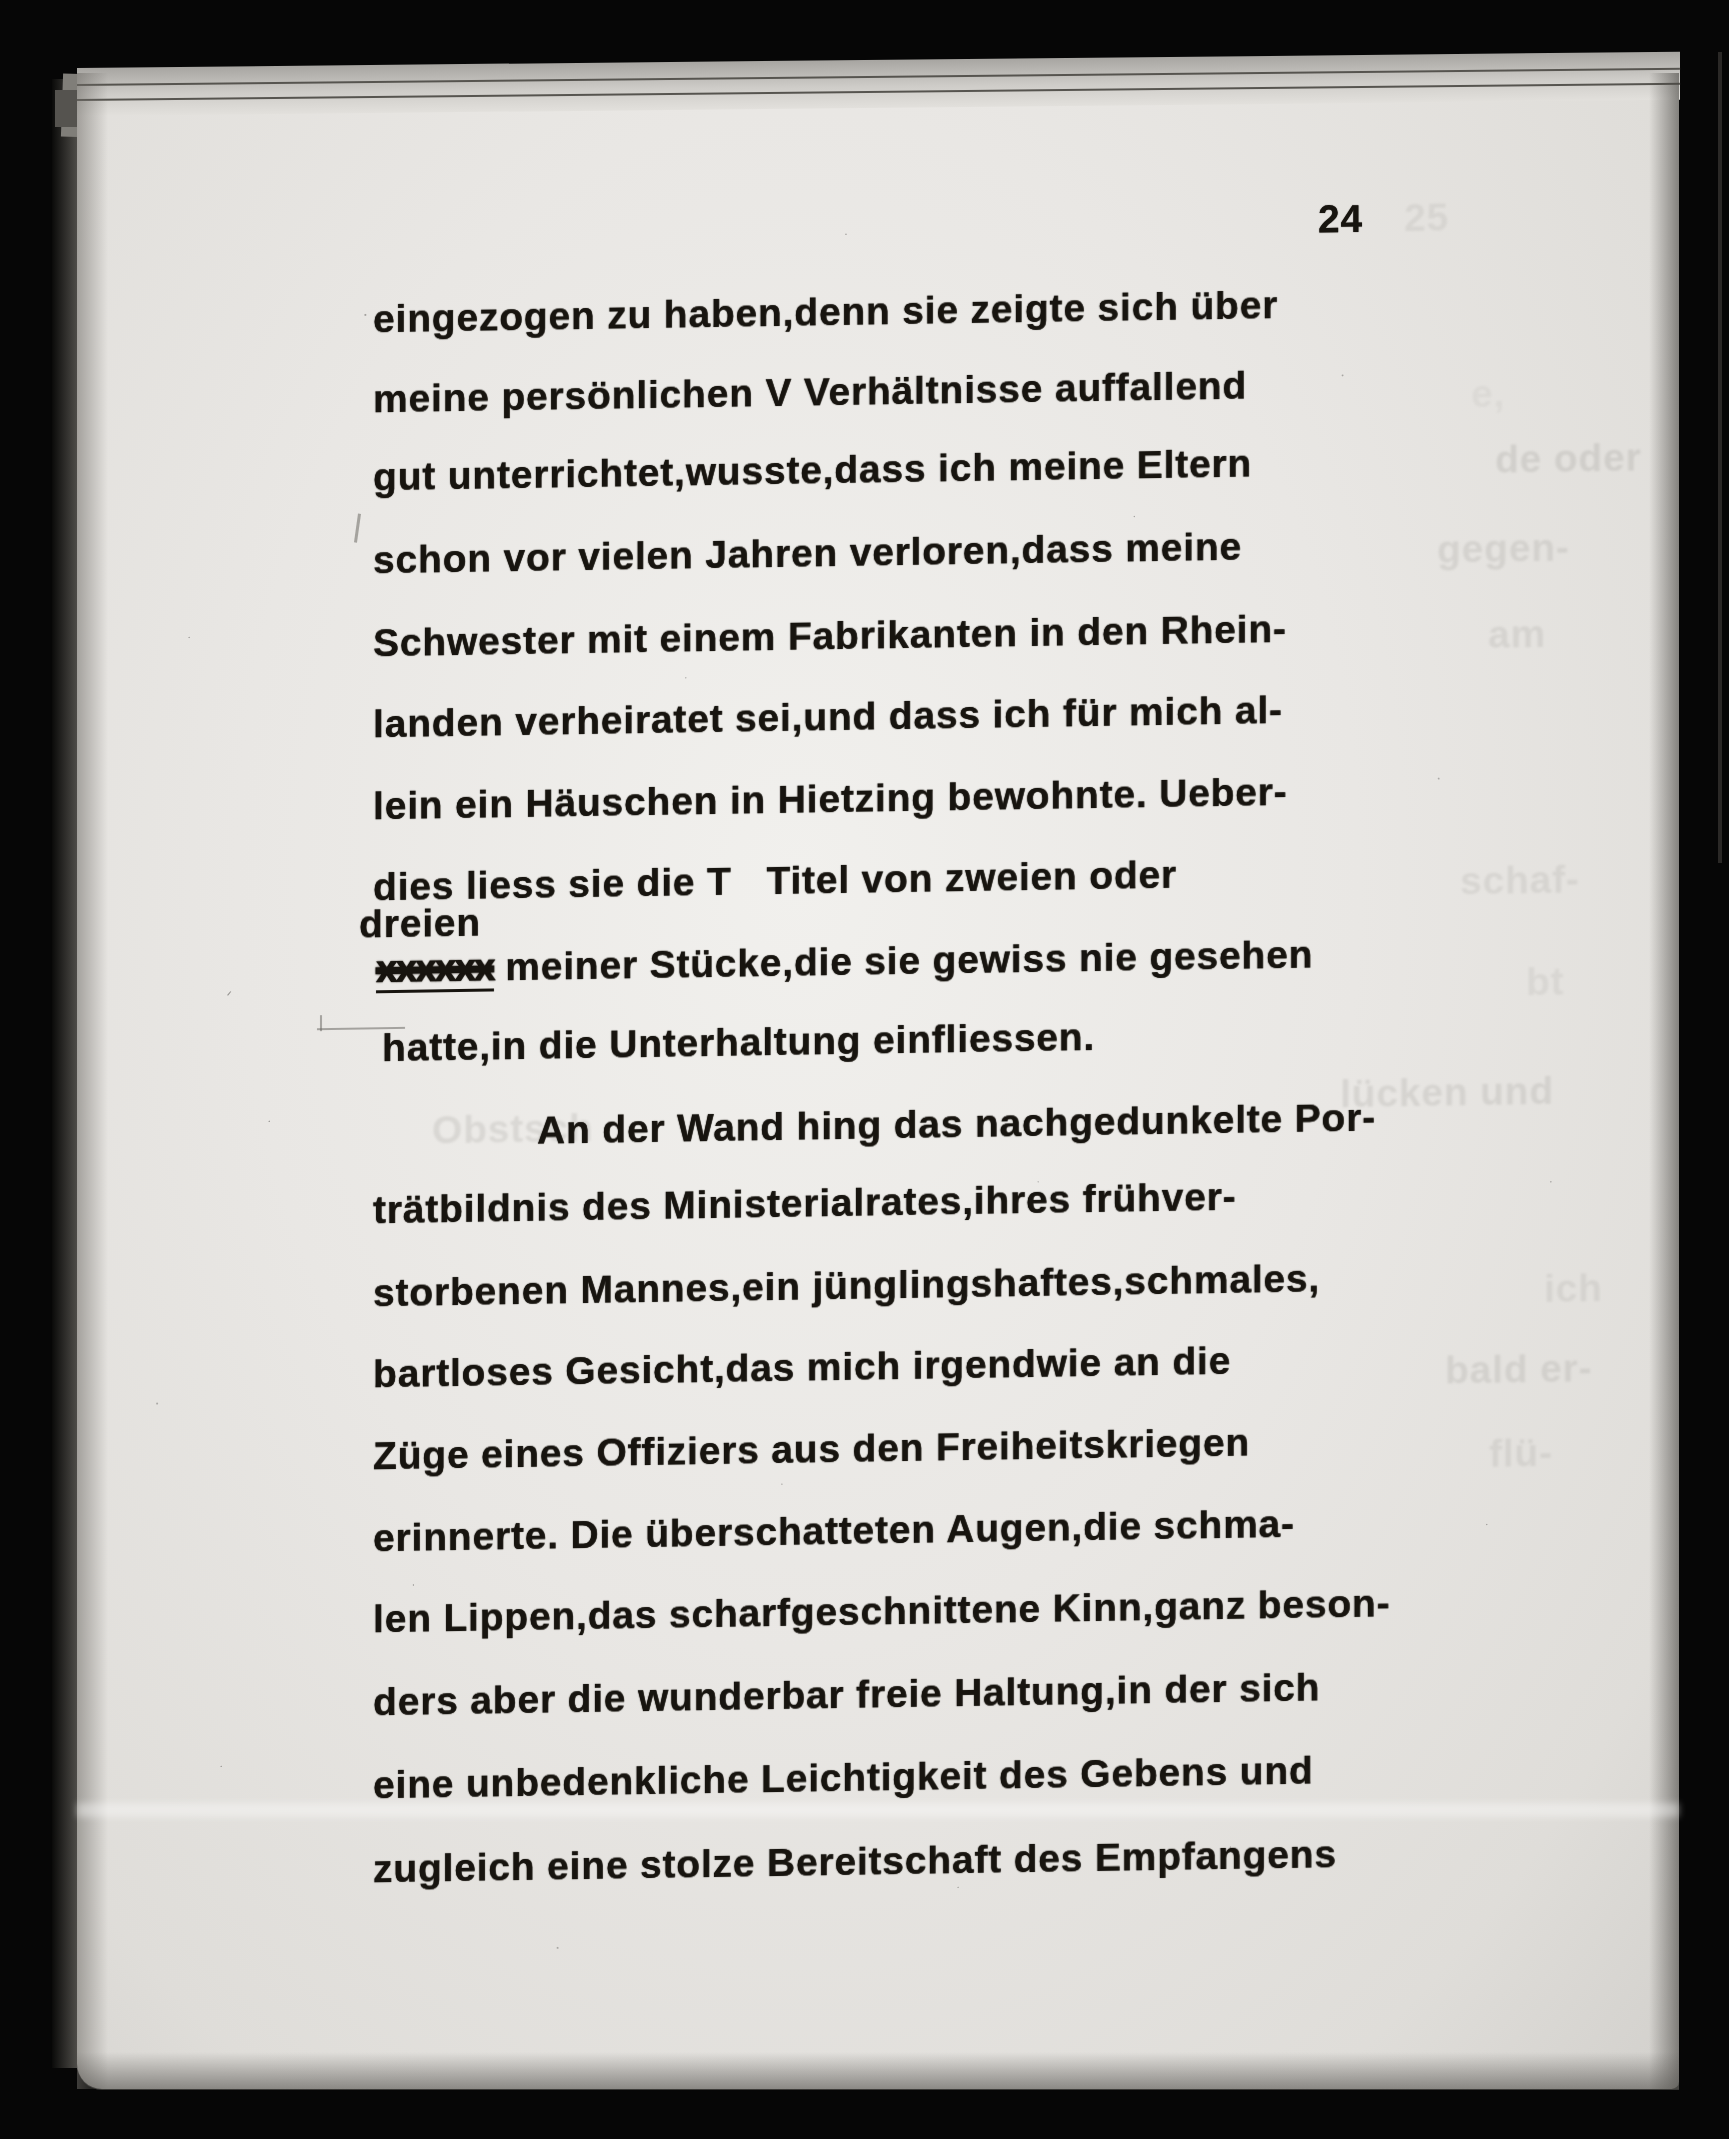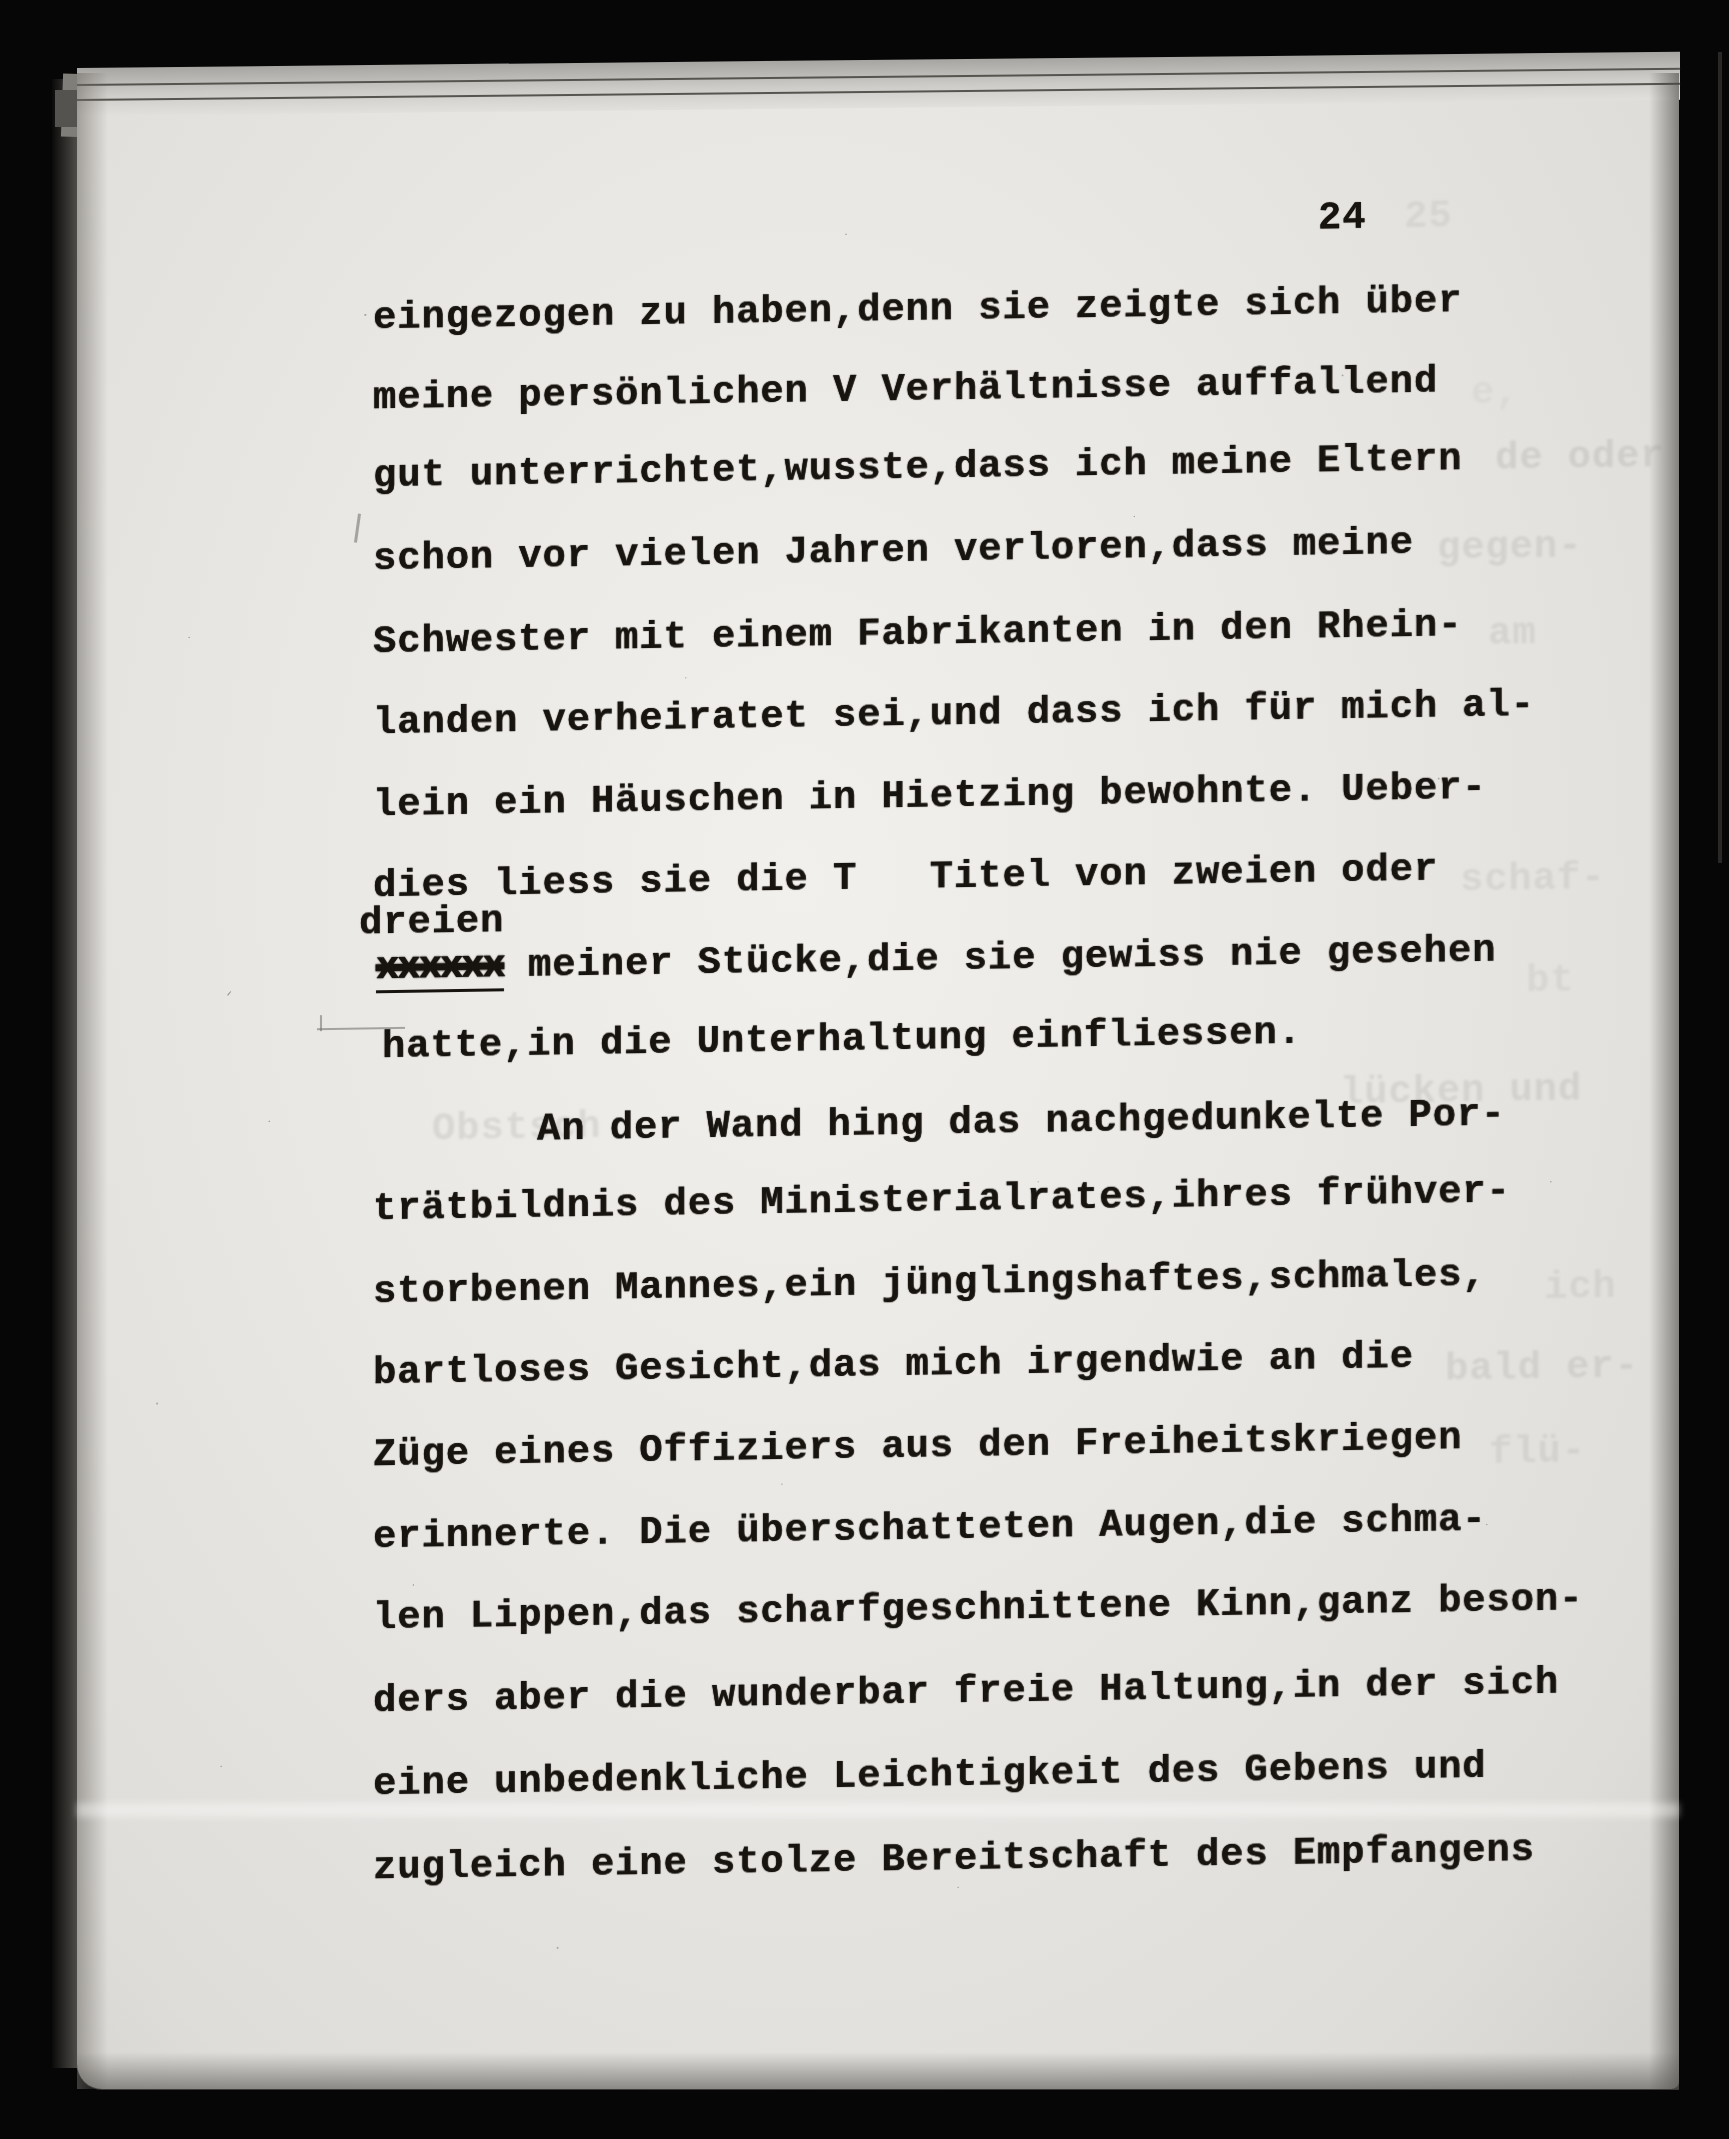--- a/index.html
+++ b/index.html
@@ -1,17 +1,17 @@
 <!DOCTYPE html>
 <html style="font-size:8.4px"><head>
 <meta charset="utf-8">
 <style>
   html,body{margin:0;padding:0;background:#060606;}
   #scan{position:relative;width:1730px;height:2140px;background:#060606;overflow:hidden;
-        font-family:Liberation Mono, monospace;}
+        font-family:Liberation Sans, sans-serif;}
   
   #page{position:absolute;left:77px;top:73px;width:1602px;height:2016px;
     border-bottom-left-radius:25px;border-bottom-right-radius:7.3px;
     background:
       radial-gradient(circle 2.1px at 18% 12%, rgba(30,28,25,.5), transparent 70%),
       radial-gradient(circle 1.6px at 7% 28%, rgba(30,28,25,.45), transparent 70%),
       radial-gradient(circle 1.6px at 12% 52%, rgba(30,28,25,.5), transparent 70%),
       radial-gradient(circle 2.1px at 5% 66%, rgba(30,28,25,.4), transparent 70%),
       radial-gradient(circle 1.6px at 21% 75%, rgba(30,28,25,.5), transparent 70%),
       radial-gradient(circle 1.6px at 9% 84%, rgba(30,28,25,.45), transparent 70%),

